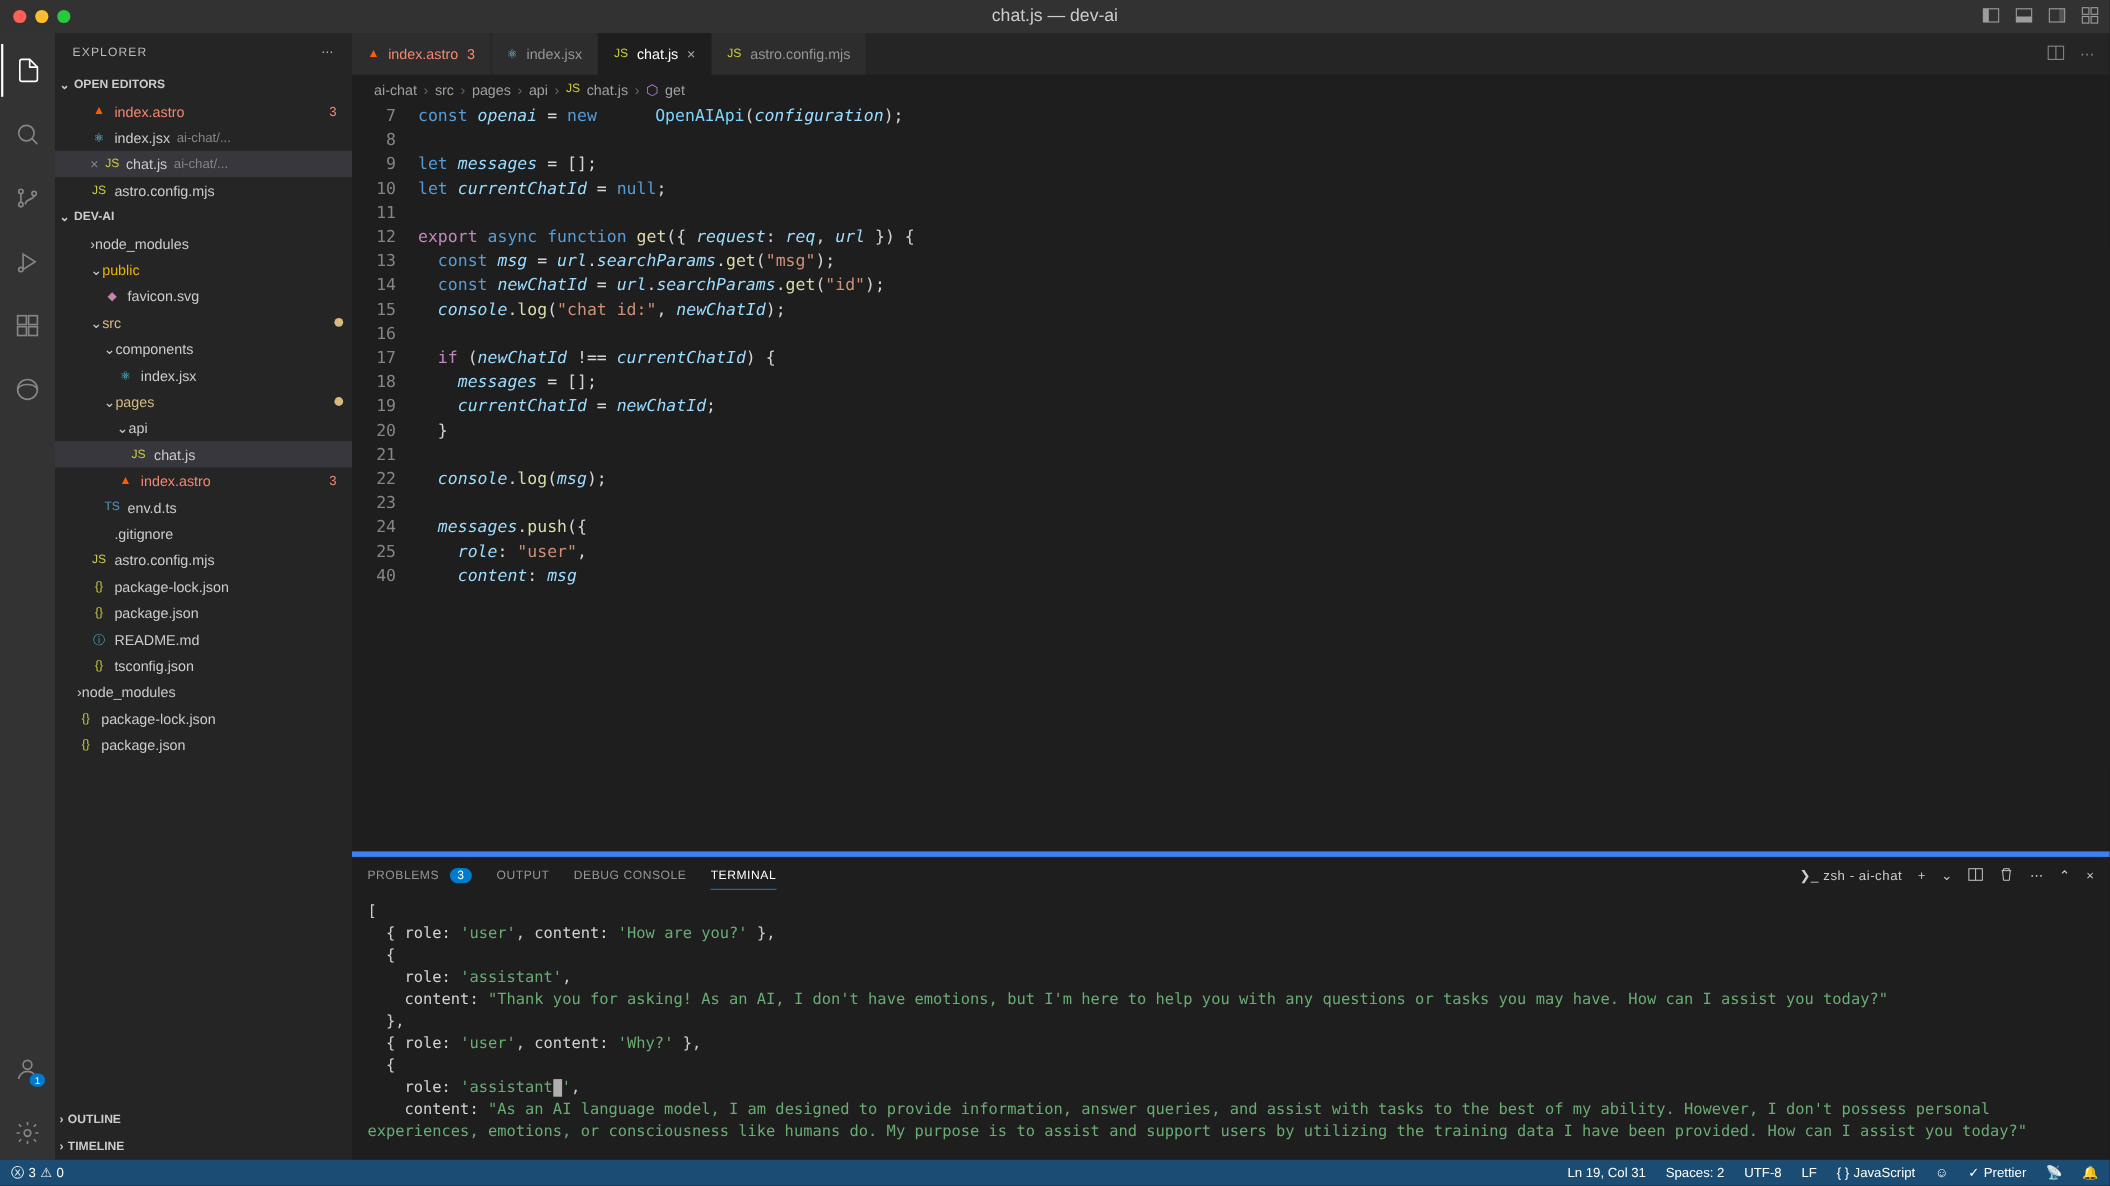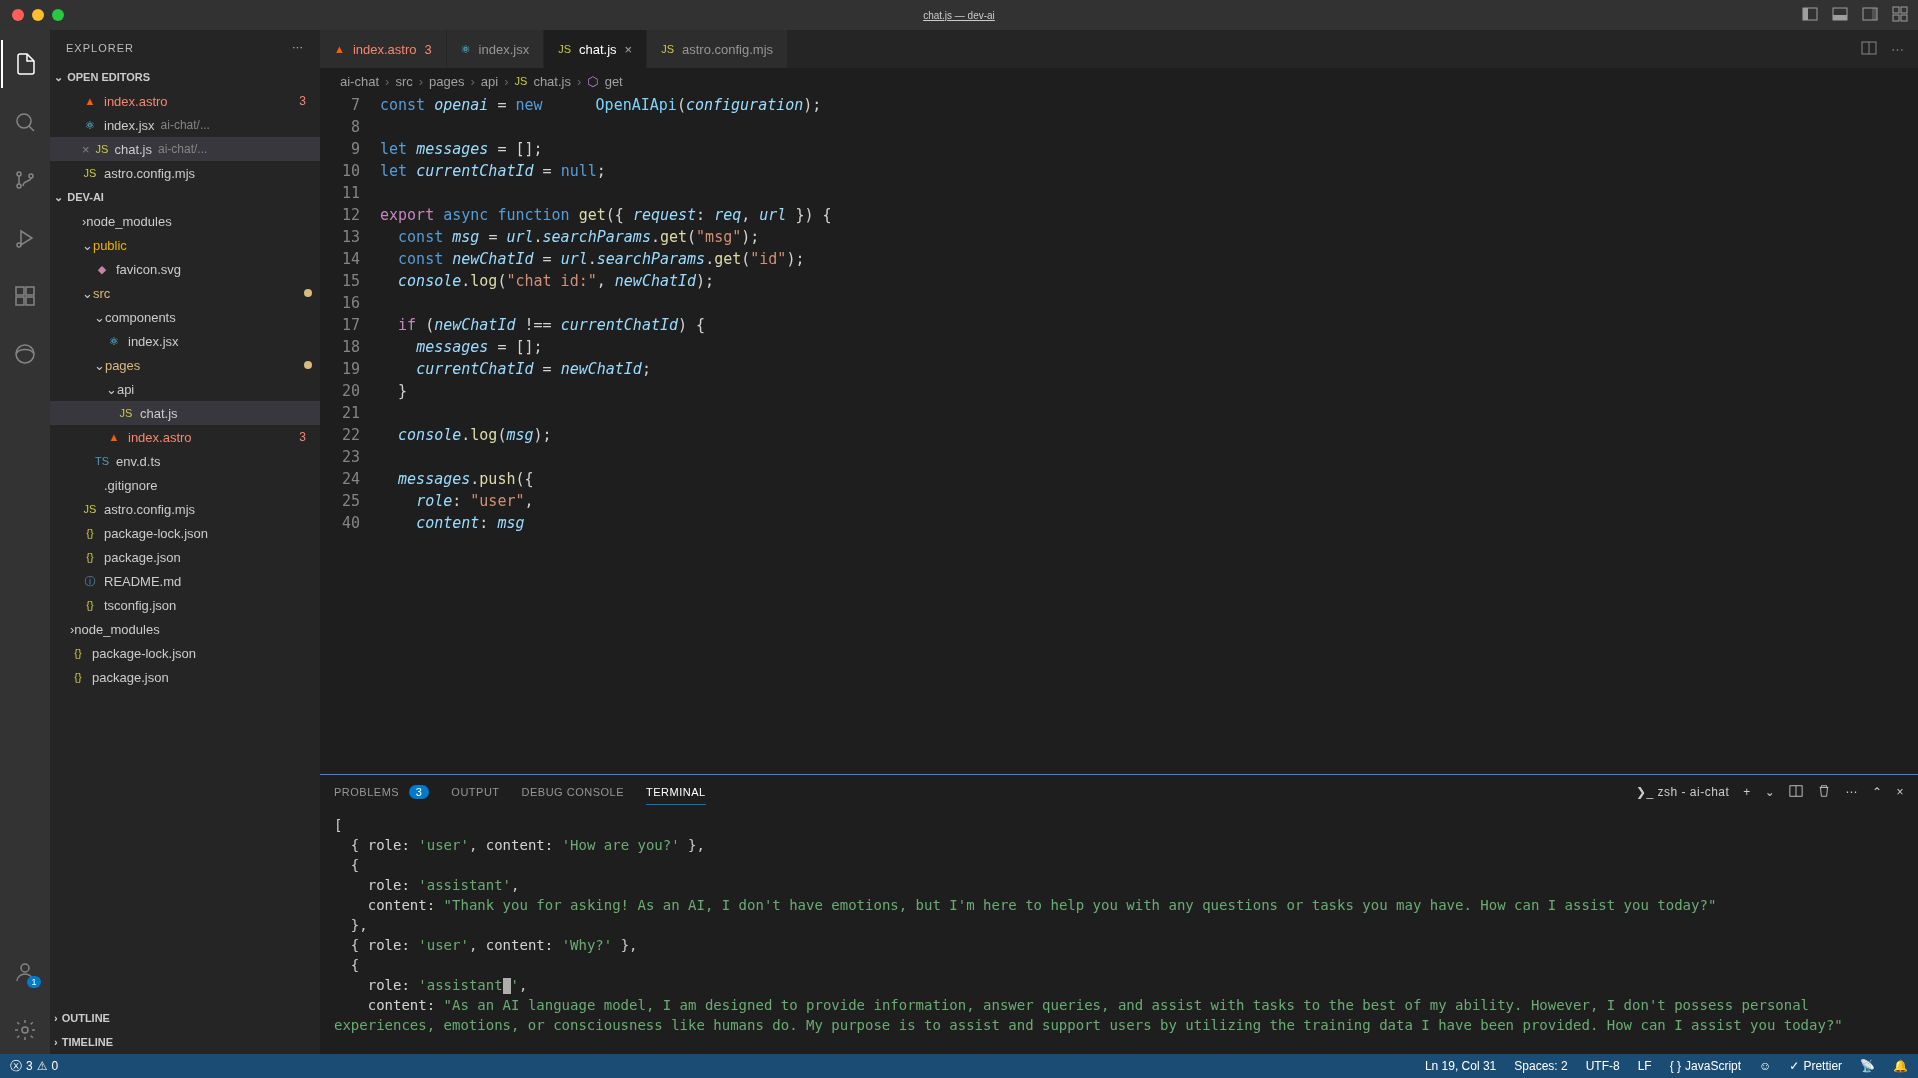--- a/index.html
+++ b/index.html
@@ -17,21 +17,21 @@
   background: #323233;
   display: flex;
   align-items: center;
   position: relative;
 }
 .traffic-lights { display: flex; gap: 8px; padding-left: 12px; }
 .traffic-light { width: 12px; height: 12px; border-radius: 50%; }
 .tl-red { background: #ff5f57; }
 .tl-yellow { background: #febc2e; }
 .tl-green { background: #28c840; }
-.title { position: absolute; left: 50%; transform: translateX(-50%); color: #cccccc; font-size: 10px; text-decoration: underline; }
+.title { position: absolute; left: 50%; transform: translateX(-50%); color: #cccccc; font-size: 16px; }
 .titlebar-right { position: absolute; right: 10px; display: flex; gap: 14px; }
 .titlebar-right svg { opacity: 0.7; }
 
 .main-layout { display: flex; height: calc(100% - 30px - 24px); }
 .activity-bar {
   width: 50px;
   background: #333333;
   display: flex;
   flex-direction: column;
   align-items: center;
@@ -117,21 +117,21 @@
 .tok-kw { color: #c586c0; }
 .tok-kw2 { color: #569cd6; }
 .tok-fn { color: #dcdcaa; }
 .tok-var { color: #9cdcfe; font-style: italic; }
 .tok-type { color: #7dd3fc; margin-left: 44px; }
 .tok-str { color: #ce9178; }
 .tok-punc { color: #d4d4d4; }
 .tok-const { color: #569cd6; }
 
 .panel {
-  height: 280px; border-top: 1px solid #3b82f6; background: #1e1e1e;
+  height: 280px; border-top: 5px solid #3b82f6; background: #1e1e1e;
   display: flex; flex-direction: column;
 }
 .panel-tabs {
   height: 34px; display: flex; align-items: center; padding: 0 14px;
   gap: 22px; font-size: 11px; letter-spacing: 0.5px;
 }
 .panel-tab { color: #969696; cursor: pointer; padding: 6px 0; }
 .panel-tab.active { color: #ffffff; border-bottom: 1px solid #007acc; }
 .panel-tab .count-badge {
   background: #007acc; color: #fff; border-radius: 10px; padding: 1px 7px;

